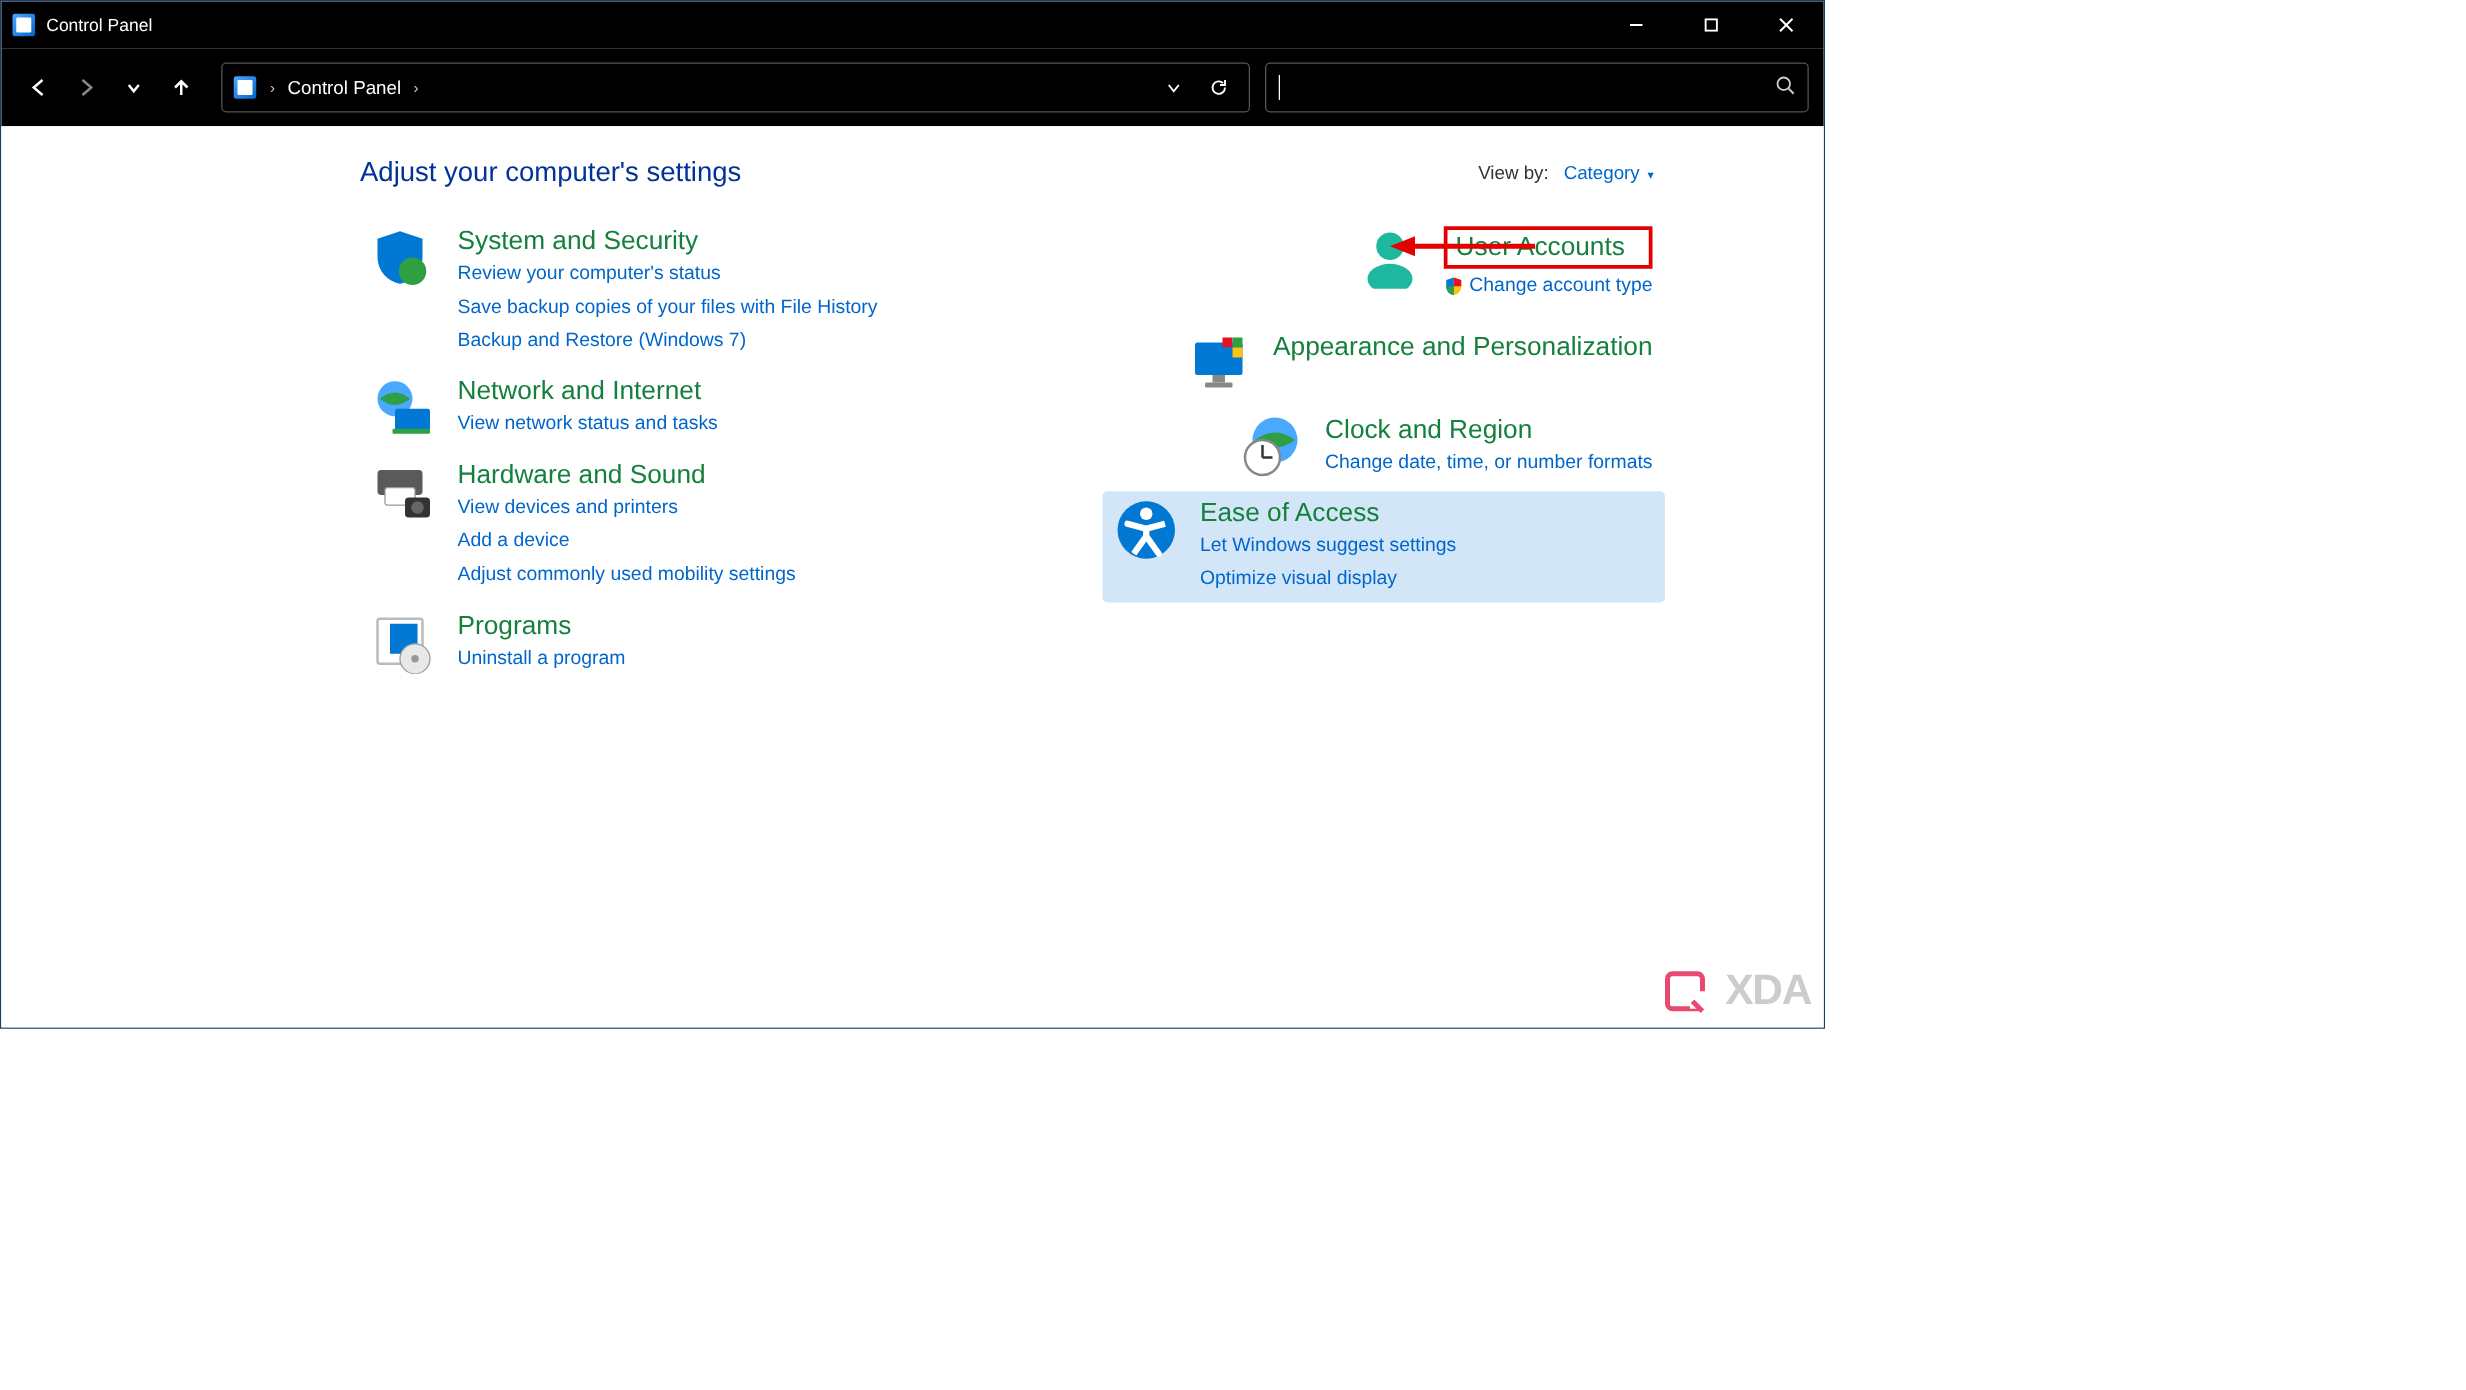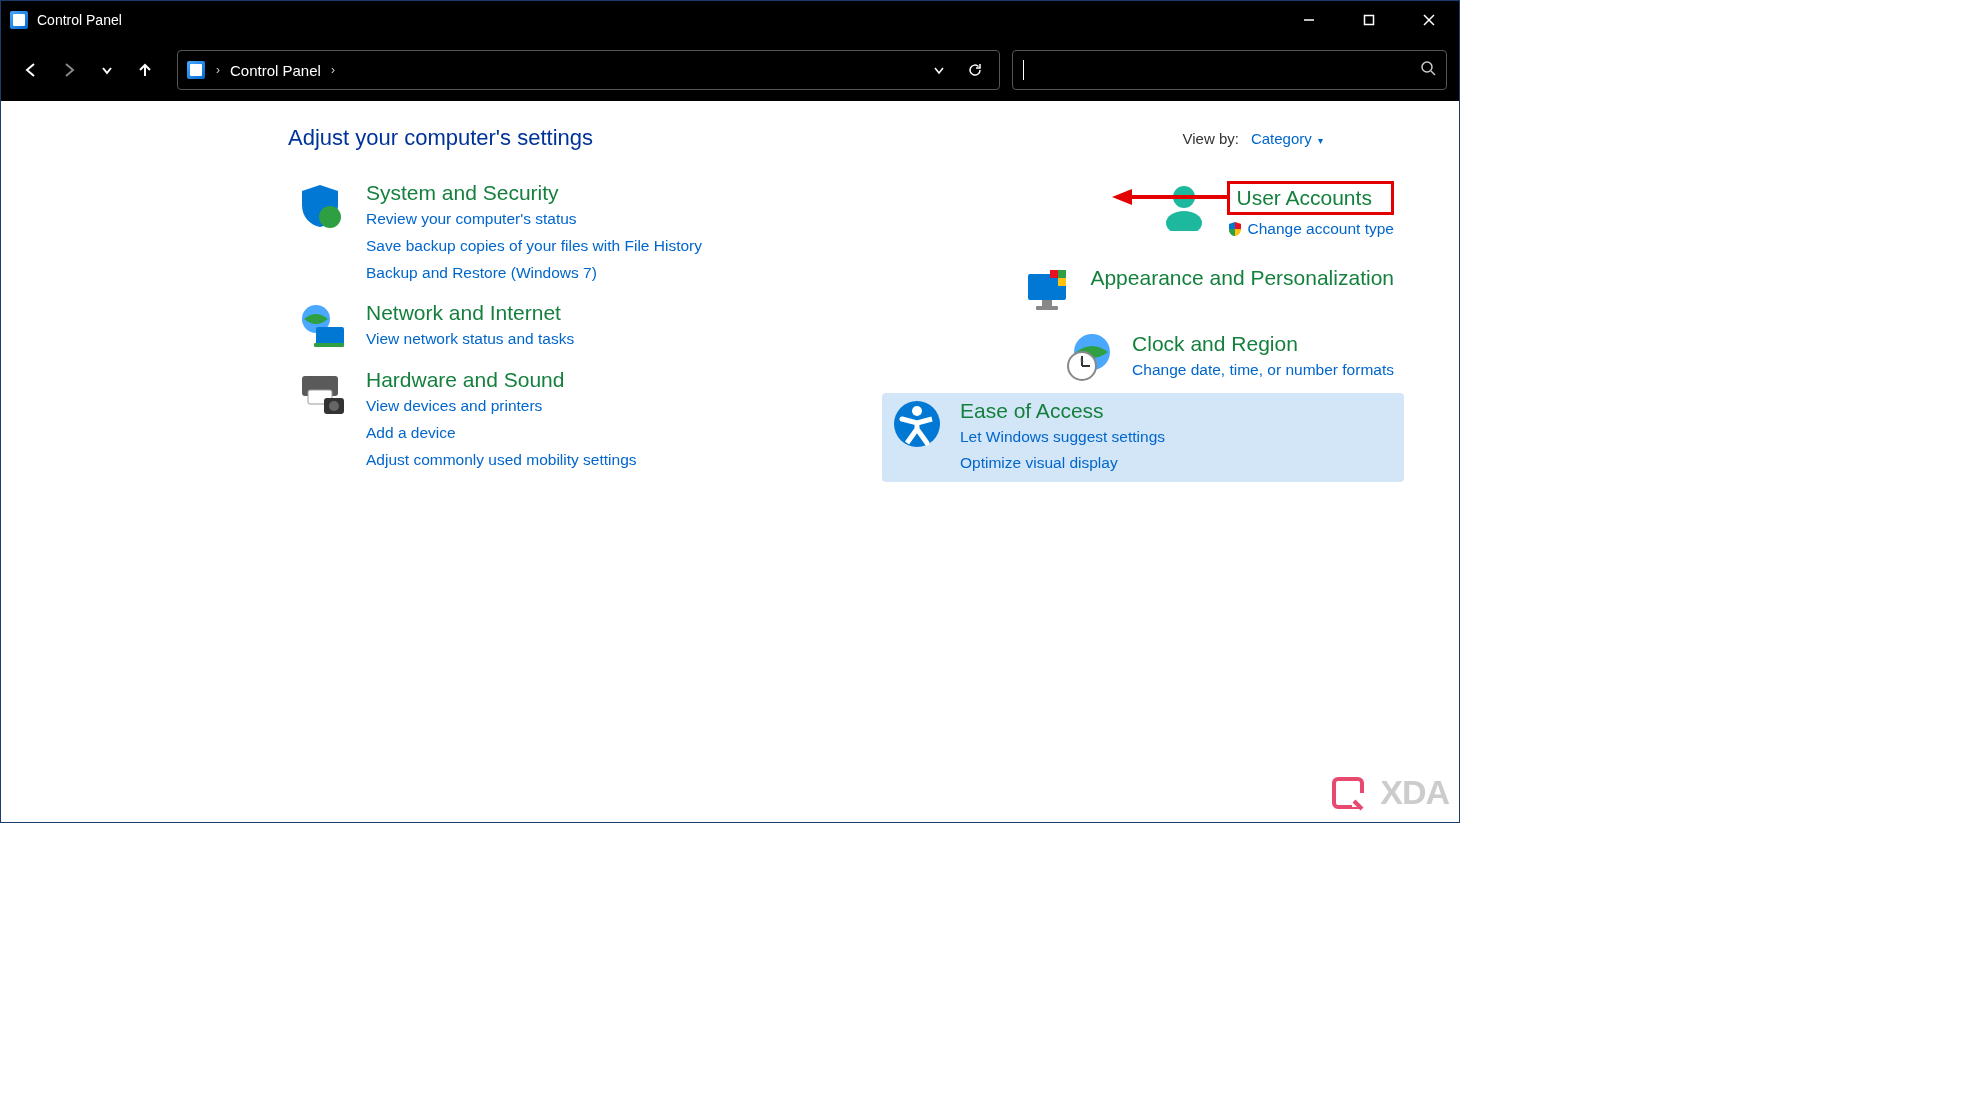--- a/index.html
+++ b/index.html
@@ -192,20 +192,34 @@
           </svg>
         </div>
         <div class="cat-body">
           <span class="cat-title">Hardware and Sound</span>
           <span class="cat-link">View devices and printers</span>
           <span class="cat-link">Add a device</span>
           <span class="cat-link">Adjust commonly used mobility settings</span>
         </div>
       </div>
 
+      <div class="cat-item">
+        <div class="cat-icon">
+          <svg width="50" height="50" viewBox="0 0 50 50">
+            <rect x="4" y="6" width="36" height="36" rx="2" fill="#fff" stroke="#bbb" stroke-width="2"></rect>
+            <rect x="14" y="10" width="22" height="24" fill="#0078d4"></rect>
+            <circle cx="34" cy="38" r="12" fill="#e8e8e8" stroke="#999"></circle>
+            <circle cx="34" cy="38" r="3" fill="#999"></circle>
+          </svg>
+        </div>
+        <div class="cat-body">
+          <span class="cat-title">Programs</span>
+          <span class="cat-link">Uninstall a program</span>
+        </div>
+      </div>
 
     </div>
 
     <div class="col" style="position:relative;align-items:flex-end;">
 
       <div class="cat-item">
         <div class="cat-icon">
           <svg width="50" height="50" viewBox="0 0 50 50">
             <circle cx="25" cy="16" r="11" fill="#1eb89e"></circle>
             <ellipse cx="25" cy="42" rx="18" ry="12" fill="#1eb89e"></ellipse>
@@ -261,21 +275,21 @@
             <line x1="18" y1="34" x2="26" y2="34" stroke="#333" stroke-width="2"></line>
             <text x="18" y="30" font-size="6" fill="#666" text-anchor="middle">L</text>
           </svg>
         </div>
         <div class="cat-body">
           <span class="cat-title">Clock and Region</span>
           <span class="cat-link">Change date, time, or number formats</span>
         </div>
       </div>
 
-      <div class="cat-item highlighted" style="width:522px;">
+      <div class="cat-item highlighted" style="width:450px;">
         <div class="cat-icon">
           <svg width="50" height="50" viewBox="0 0 50 50">
             <circle cx="25" cy="25" r="23" fill="#0078d4"></circle>
             <circle cx="25" cy="12" r="5" fill="#fff"></circle>
             <path d="M10 20 L25 24 L40 20 L25 24 L25 30 L15 44 L25 30 L35 44" stroke="#fff" stroke-width="5" stroke-linecap="round" fill="none"></path>
           </svg>
         </div>
         <div class="cat-body">
           <span class="cat-title">Ease of Access</span>
           <span class="cat-link">Let Windows suggest settings</span>

